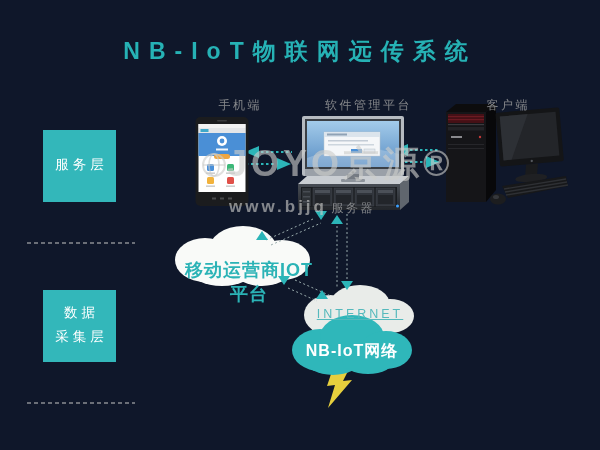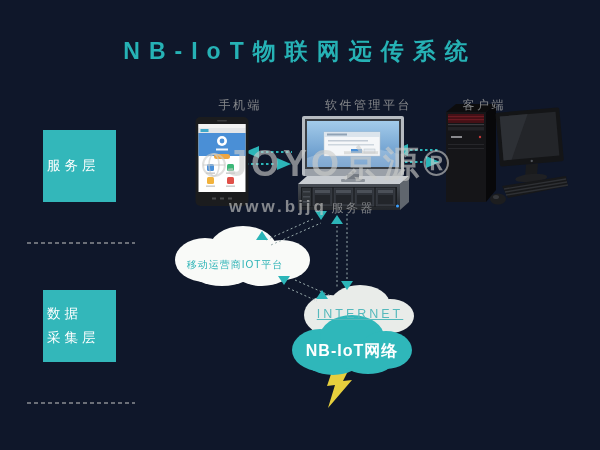--- a/index.html
+++ b/index.html
@@ -2,36 +2,36 @@
 <html><head>
 <meta charset="utf-8">
 <style>
   html,body{margin:0;padding:0;}
   body{font-family:"Liberation Sans","DejaVu Sans",sans-serif;}
   .canvas{position:relative;width:600px;height:450px;background:#0f172a;overflow:hidden;}
   .title{position:absolute;top:36px;left:0;width:600px;text-align:center;
          color:#26b2b5;font-size:23px;font-weight:bold;letter-spacing:9px;}
   .overlay{position:absolute;left:0;top:0;width:600px;height:450px;z-index:1;}
   .layer-box{position:absolute;width:73px;height:72px;background:#33b7ba;z-index:2;
-             display:flex;flex-direction:column;justify-content:center;
-             color:#ffffff;font-size:13.5px;letter-spacing:4px;}
+             display:flex;flex-direction:column;align-items:center;justify-content:center;
+             color:#ffffff;font-size:13.5px;letter-spacing:4px;font-family:Liberation Mono, monospace;}
   .layer-box .line{display:block;line-height:24px;text-indent:4px;}
   .box1{left:43px;top:130px;}
   .box2{left:43px;top:290px;}
   .node-label{position:absolute;z-index:3;color:#85878a;font-size:12px;letter-spacing:2.5px;text-align:right;}
   .lbl-mobile{left:182px;top:97px;width:80px;}
   .lbl-platform{left:292px;top:97px;width:120px;}
-  .lbl-client{left:426px;top:97px;width:80px;}
+  .lbl-client{left:450px;top:97px;width:80px;}
   .lbl-server{left:295px;top:200px;width:80px;}
   .device{position:absolute;z-index:2;}
   .dev-phone{left:195px;top:117px;}
   .dev-server{left:296px;top:116px;}
   .dev-desktop{left:438px;top:96px;}
   .cloud-label{position:absolute;z-index:3;text-align:center;}
-  .lbl-carrier{left:170px;top:258px;width:130px;color:#2bb3b6;font-size:10px;font-weight:normal;letter-spacing:1px;}
+  .lbl-carrier{left:184px;top:258px;width:130px;color:#2bb3b6;font-size:18px;font-weight:bold;letter-spacing:1px;}
   .lbl-internet{left:310px;top:307px;width:100px;color:#55b9bc;font-size:12.5px;letter-spacing:3px;text-decoration:underline;}
   .lbl-nbiot{left:300px;top:341px;width:104px;color:#ffffff;font-size:16px;font-weight:bold;letter-spacing:1px;}
   .watermark{position:absolute;left:201px;top:149px;z-index:6;color:rgba(205,205,201,0.62);
              pointer-events:none;white-space:nowrap;}
   .wm-row{display:flex;align-items:flex-start;}
   .wm-brand{font-size:36px;font-weight:bold;letter-spacing:4px;line-height:30px;}
   .wm-url{font-size:17px;font-weight:bold;letter-spacing:3px;margin-left:28px;margin-top:18px;}
 </style>
 </head>
 <body>

